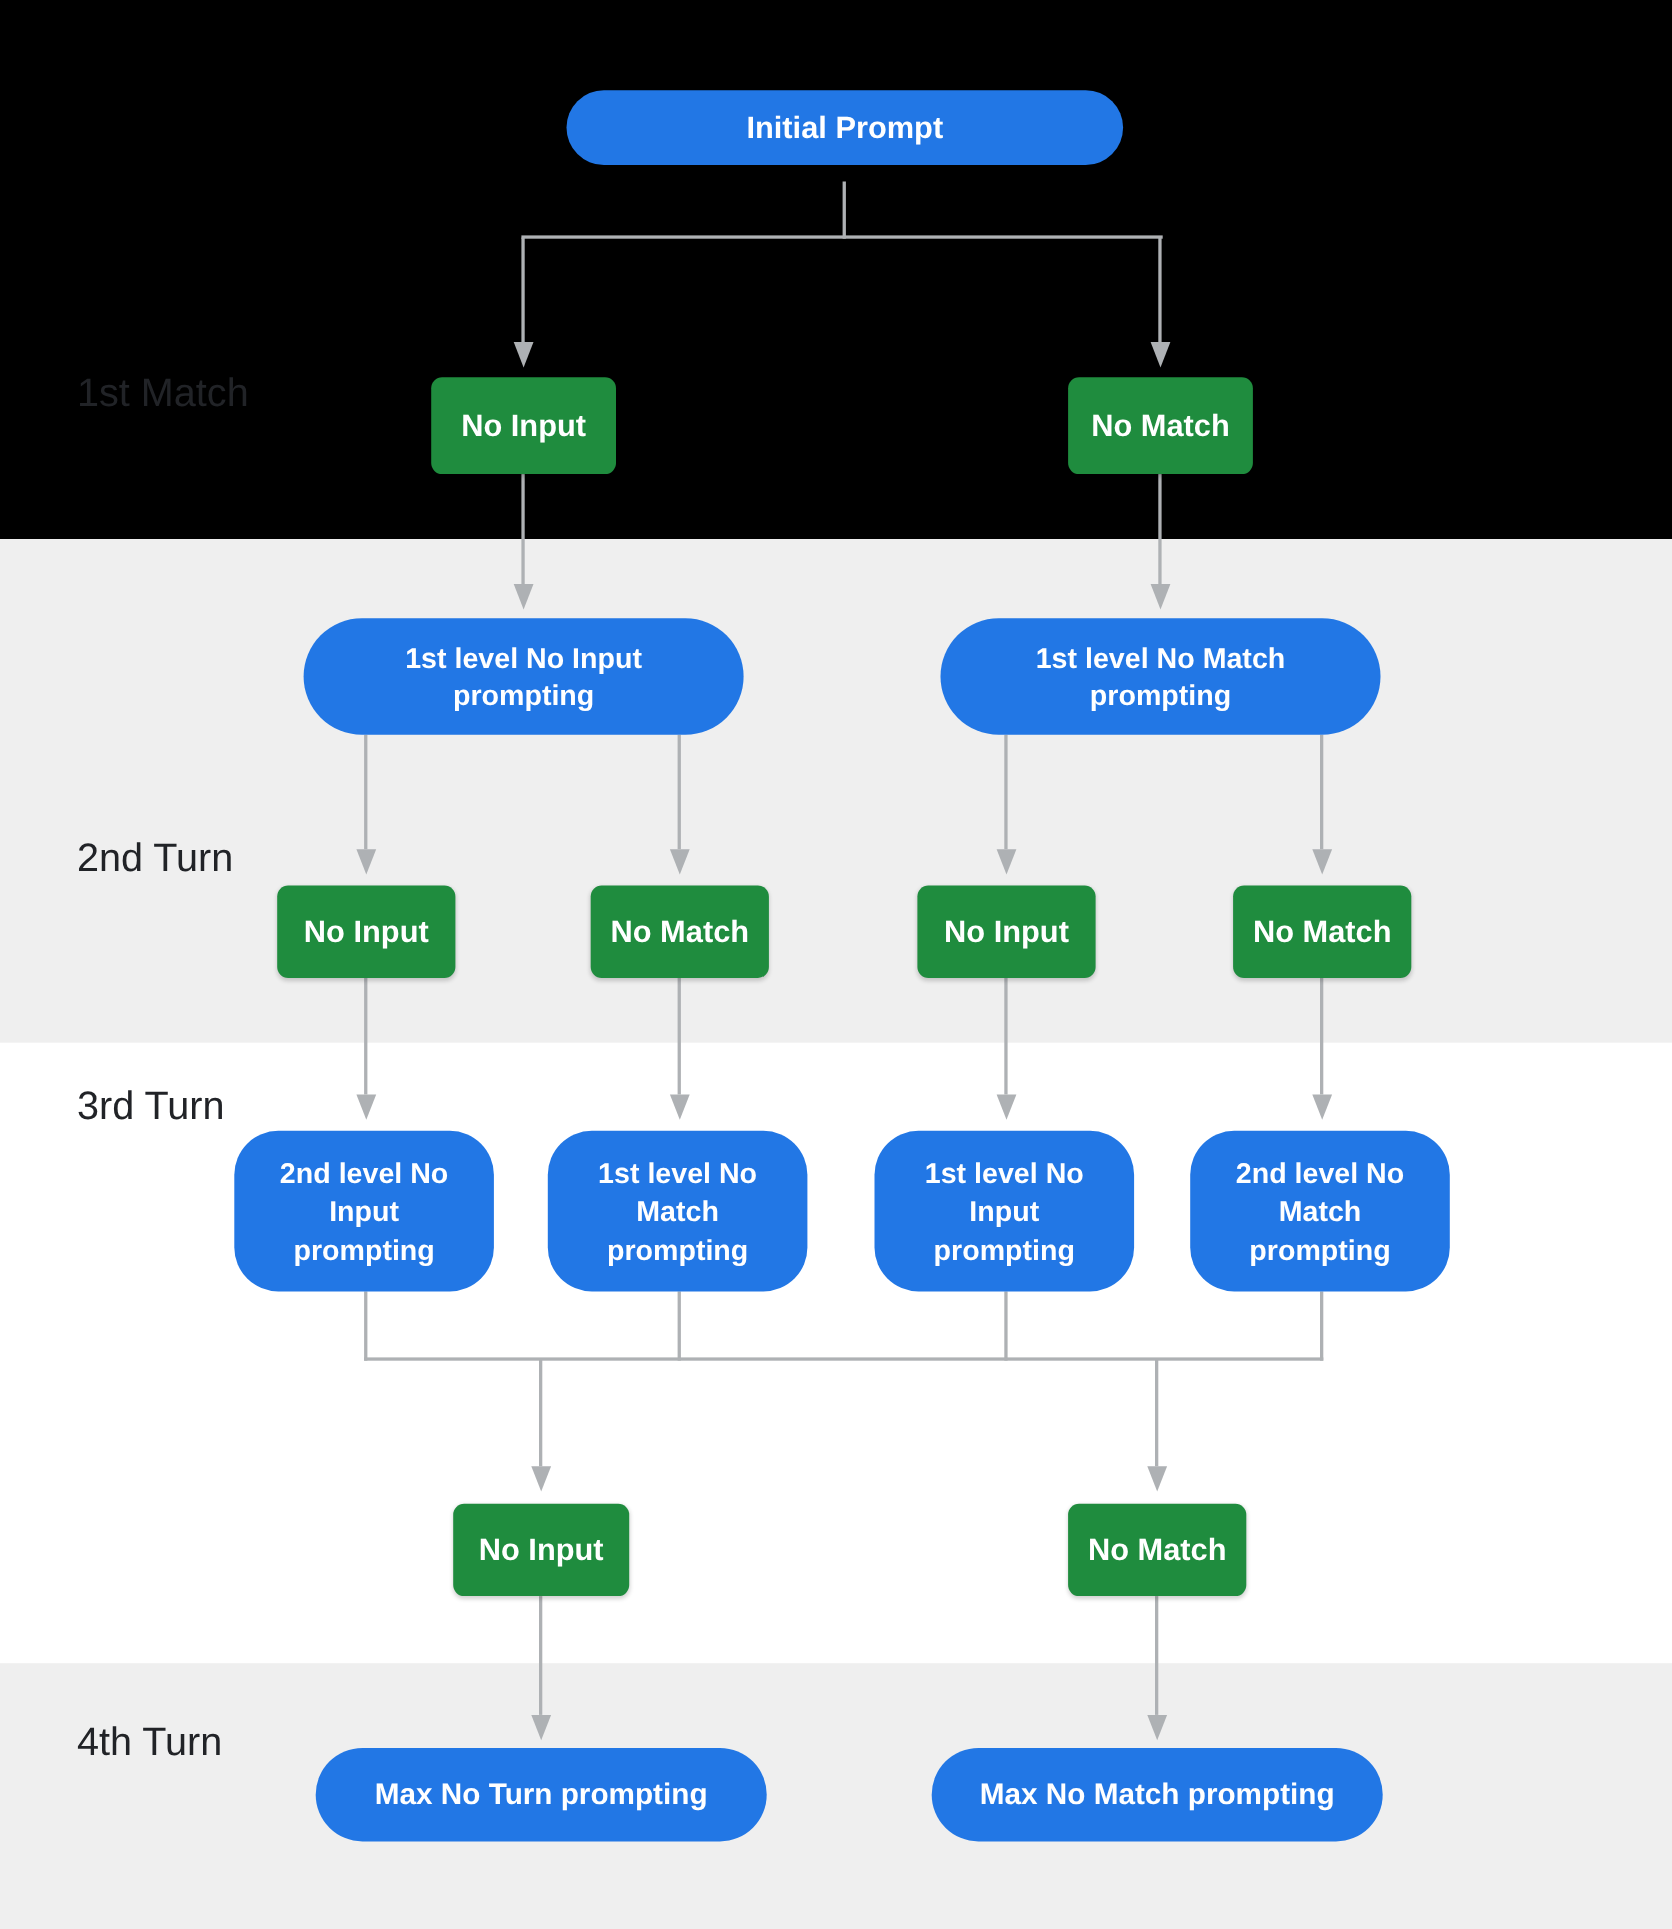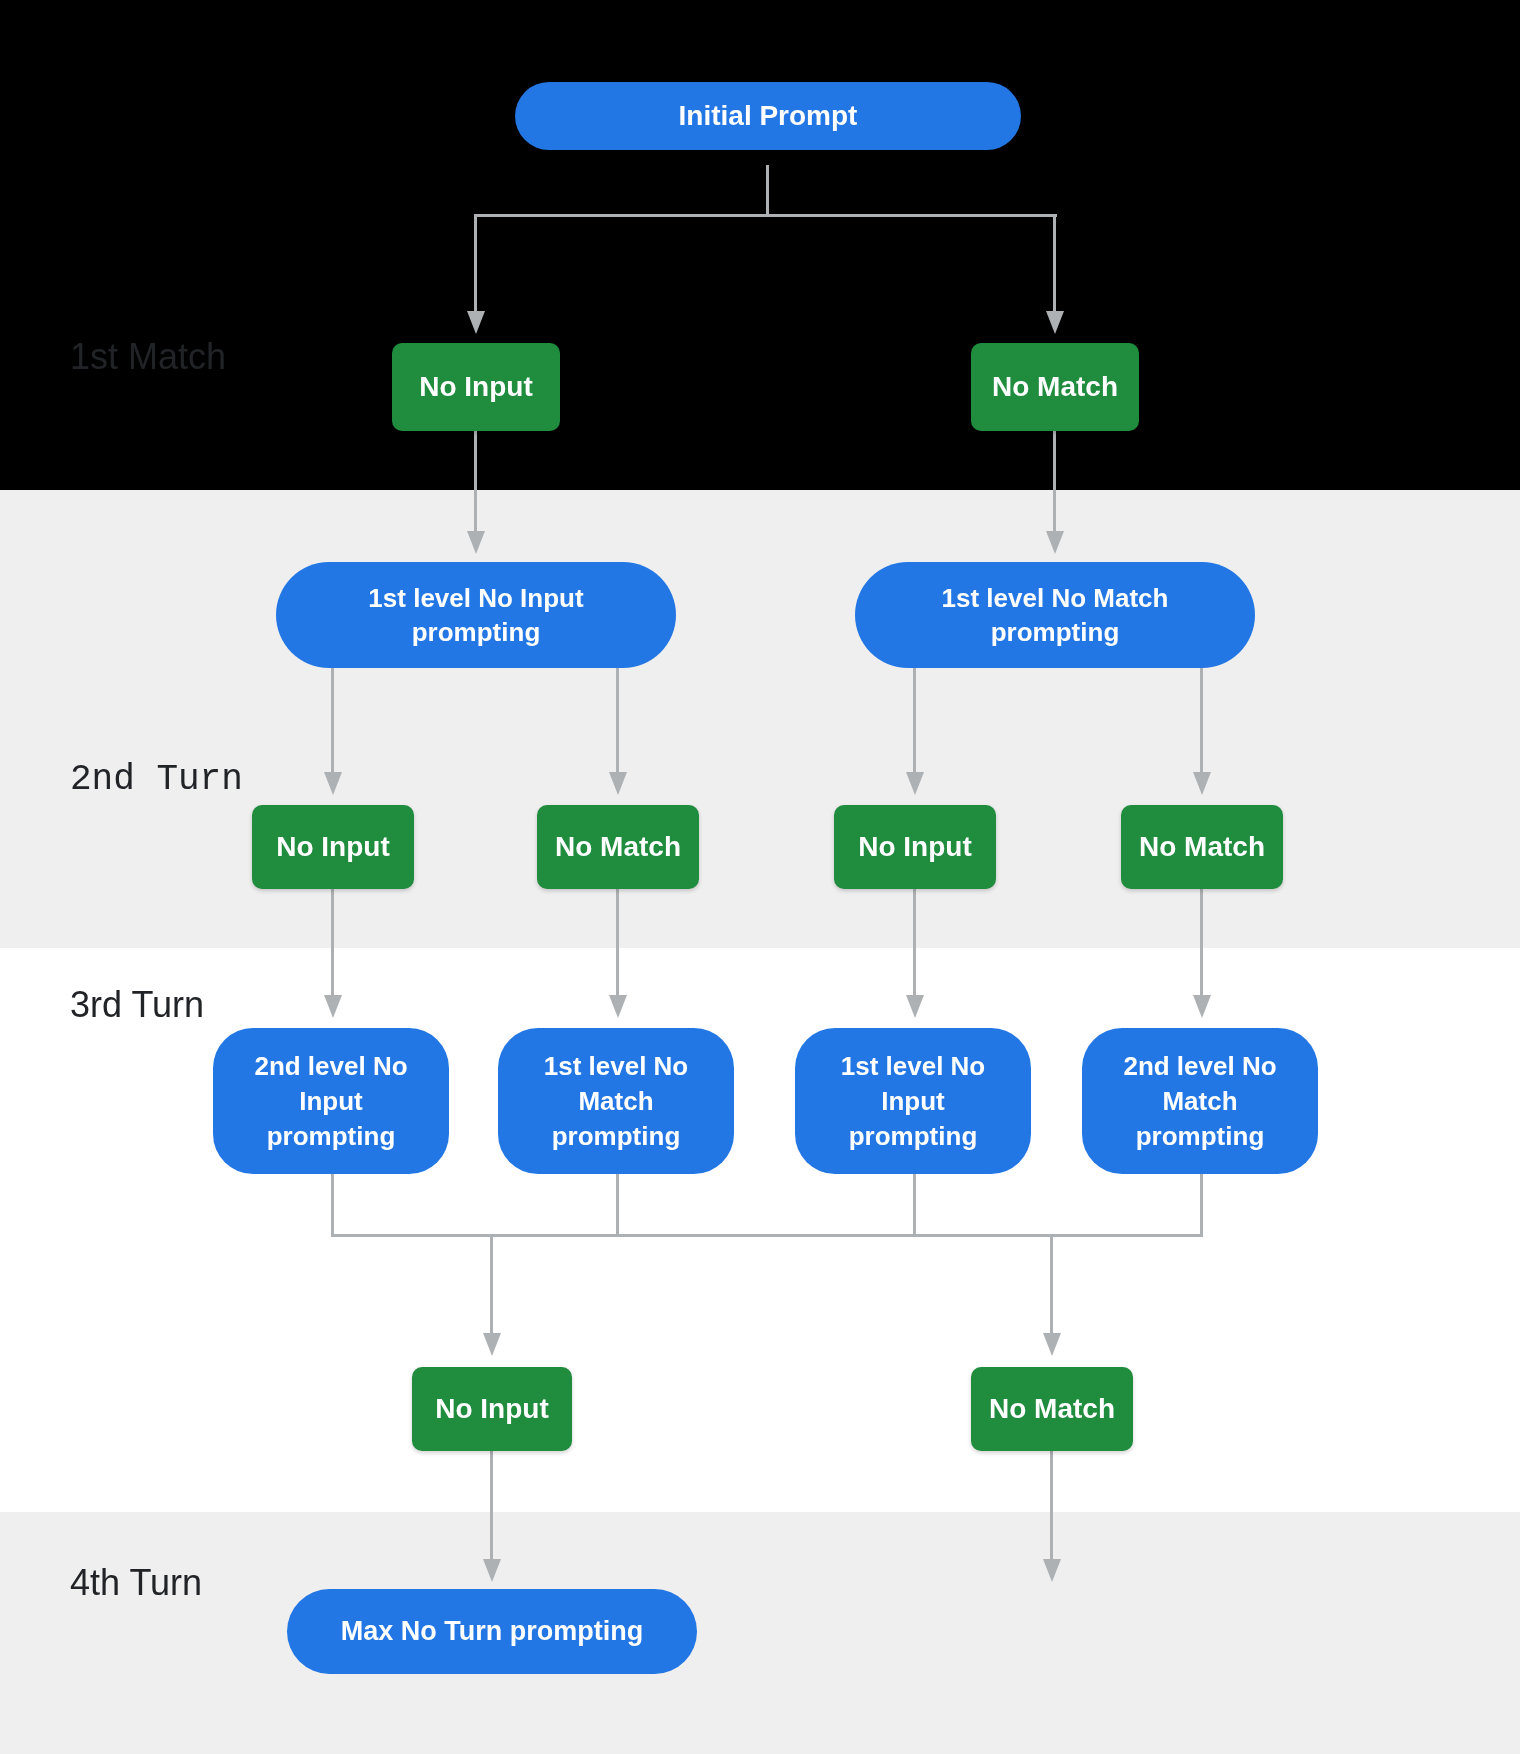--- a/index.html
+++ b/index.html
@@ -50,21 +50,21 @@
 <body>
 
 <div class="canvas">
 
   <div class="band band-1"></div>
   <div class="band band-2"></div>
   <div class="band band-3"></div>
   <div class="band band-4"></div>
 
   <div class="turn-label" style="top:335px;">1st Match</div>
-  <div class="turn-label" style="top:758px;font-family:Liberation Mono, monospace;">2nd Turn</div>
+  <div class="turn-label" style="top:758px;">2nd Turn</div>
   <div class="turn-label" style="top:983px;">3rd Turn</div>
   <div class="turn-label" style="top:1561px;">4th Turn</div>
 
   <div class="vline" style="left:766px;top:165px;height:52px;"></div>
   <div class="hline" style="left:474px;top:214px;width:583px;"></div>
   <div class="vline" style="left:474px;top:216px;height:95px;"></div>
   <div class="vline" style="left:1053px;top:216px;height:95px;"></div>
   <div class="head" style="left:467px;top:311px;"></div>
   <div class="head" style="left:1046px;top:311px;"></div>
 
@@ -154,14 +154,17 @@
   <div class="node green rounded-sm" style="left:412px;top:1367px;width:160px;height:84px;font-size:28px;">
     <span>No Input</span>
   </div>
   <div class="node green rounded-sm" style="left:971px;top:1367px;width:162px;height:84px;font-size:28px;">
     <span>No Match</span>
   </div>
 
   <div class="node blue pill" style="left:287px;top:1589px;width:410px;height:85px;font-size:27px;white-space:nowrap;">
     <span>Max No Turn prompting</span>
   </div>
+  <div class="node blue pill" style="left:847px;top:1589px;width:410px;height:85px;font-size:27px;white-space:nowrap;">
+    <span>Max No Match prompting</span>
+  </div>
 
 </div>
 
 </body></html>

